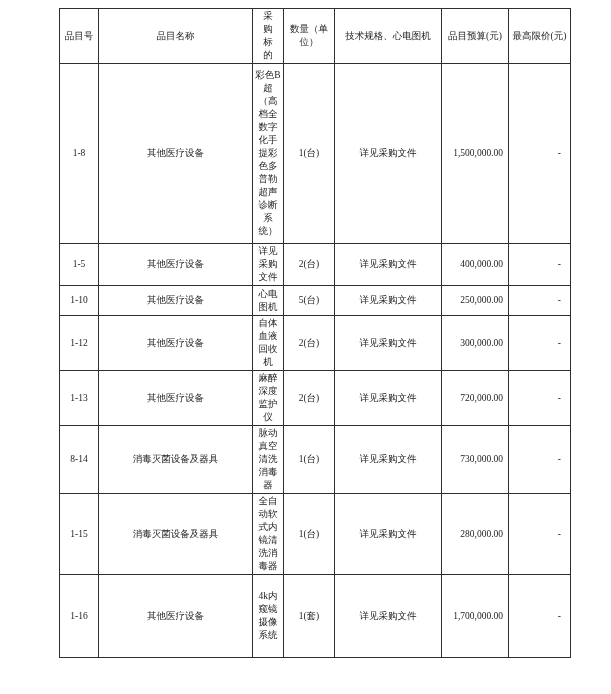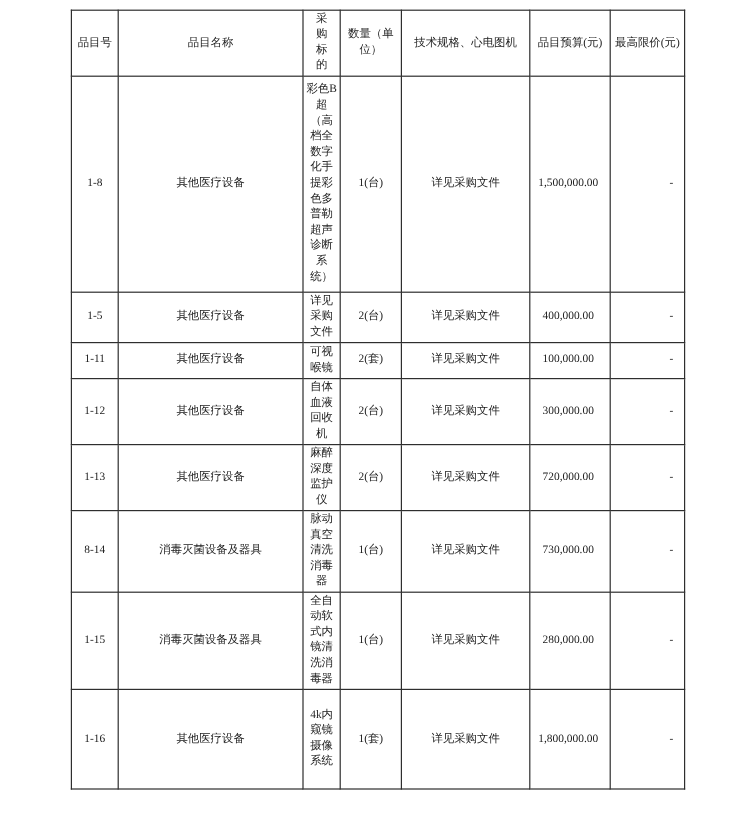--- a/index.html
+++ b/index.html
@@ -32,21 +32,21 @@
   thead tr { height: 50px; }
   tbody tr:nth-child(1) { height: 180px; }
   tbody tr:nth-child(2) { height: 40px; }
   tbody tr:nth-child(3) { height: 30px; }
   tbody tr:nth-child(4) { height: 30px; }
   tbody tr:nth-child(5) { height: 54px; }
   tbody tr:nth-child(6) { height: 58px; }
   tbody tr:nth-child(7) { height: 68px; }
   tbody tr:nth-child(8) { height: 83px; }
   tbody tr:nth-child(9) { height: 55px; }
-  td.cell-budget { text-align: center; padding-right: 5px; }
+  td.cell-budget { text-align: right; padding-right: 5px; }
   td.cell-max-price { text-align: right; padding-right: 9px; }
   .vhdr { display: inline-block; width: 1em; }
 </style>
 </head>
 <body>
 
 <div class="doc-page">
   <table class="proc-table">
     <colgroup>
       <col style="width:39px">
@@ -81,26 +81,26 @@
         <tr>
     <td class="cell-item-no">1-5</td>
     <td class="cell-item-name">其他医疗设备</td>
     <td class="cell-target">详见采购文件</td>
     <td class="cell-qty">2(台)</td>
     <td class="cell-spec">详见采购文件</td>
     <td class="cell-budget">400,000.00</td>
     <td class="cell-max-price">-</td>
   </tr>
         <tr>
-    <td class="cell-item-no">1-11</td>
+    <td class="cell-item-no">1-10</td>
     <td class="cell-item-name">其他医疗设备</td>
-    <td class="cell-target">可视喉镜</td>
-    <td class="cell-qty">2(套)</td>
+    <td class="cell-target">心电图机</td>
+    <td class="cell-qty">5(台)</td>
     <td class="cell-spec">详见采购文件</td>
-    <td class="cell-budget">100,000.00</td>
+    <td class="cell-budget">250,000.00</td>
     <td class="cell-max-price">-</td>
   </tr>
         <tr>
     <td class="cell-item-no">1-12</td>
     <td class="cell-item-name">其他医疗设备</td>
     <td class="cell-target">自体血液回收机</td>
     <td class="cell-qty">2(台)</td>
     <td class="cell-spec">详见采购文件</td>
     <td class="cell-budget">300,000.00</td>
     <td class="cell-max-price">-</td>
@@ -131,18 +131,18 @@
     <td class="cell-spec">详见采购文件</td>
     <td class="cell-budget">280,000.00</td>
     <td class="cell-max-price">-</td>
   </tr>
         <tr>
     <td class="cell-item-no">1-16</td>
     <td class="cell-item-name">其他医疗设备</td>
     <td class="cell-target">4k内窥镜摄像系统</td>
     <td class="cell-qty">1(套)</td>
     <td class="cell-spec">详见采购文件</td>
-    <td class="cell-budget">1,800,000.00</td>
+    <td class="cell-budget">1,700,000.00</td>
     <td class="cell-max-price">-</td>
   </tr>
       </tbody>
   </table>
 </div>
 
 </body></html>

